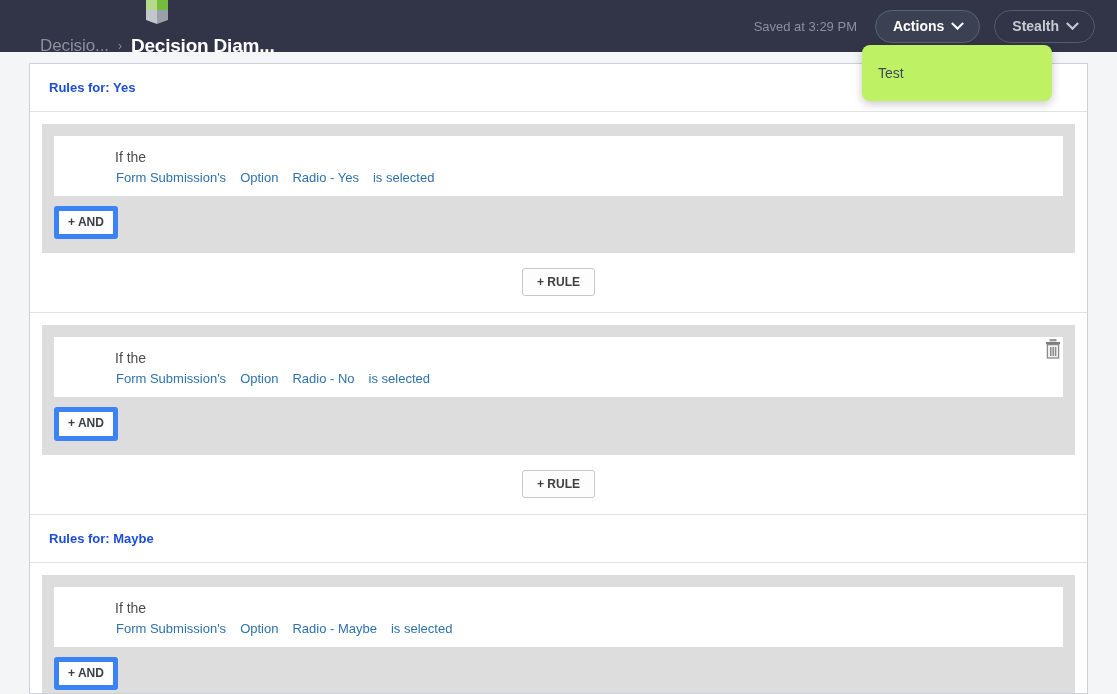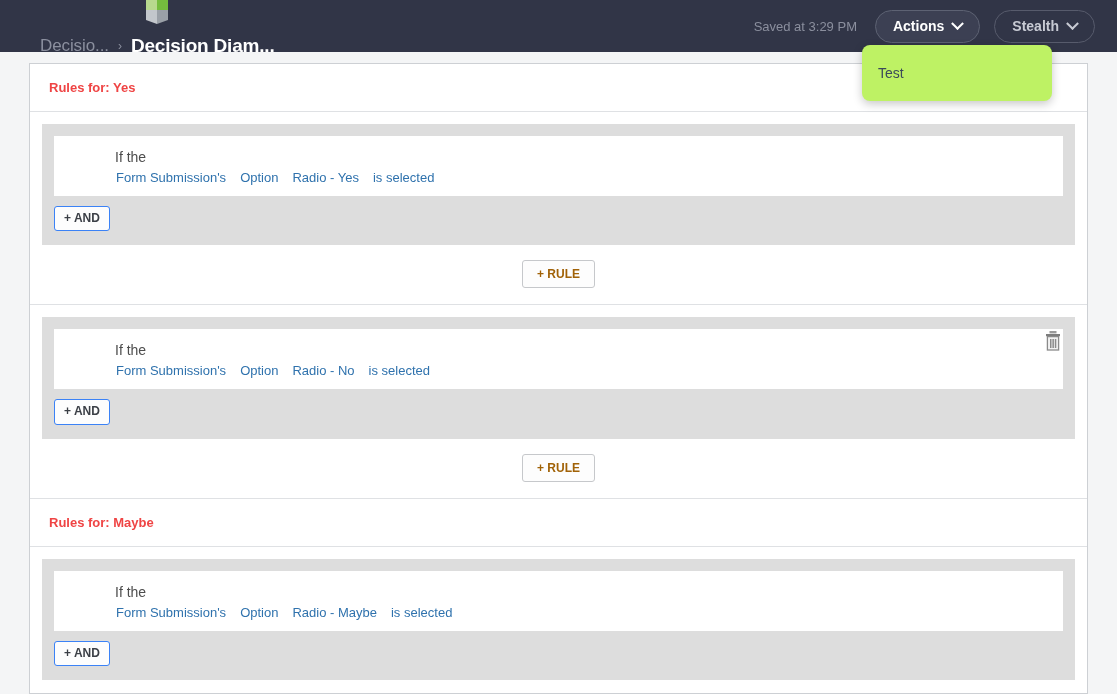--- a/index.html
+++ b/index.html
@@ -148,21 +148,21 @@
   .rules-block { }
 
   .rules-head {
     padding: 16px 19px 16px 19px;
     border-bottom: 1px solid #dfe1e4;
   }
 
   .rules-head-title {
     font-size: 13px;
     font-weight: bold;
-    color: #ef4444;
+    color: #1d4ed8;
   }
 
   .rules-body {
     padding: 12px 12px 0 12px;
   }
 
   .rule-shell {
     position: relative;
     background: #dddddd;
     padding: 12px;
@@ -199,21 +199,21 @@
   }
 
   .and-row {
     padding-top: 10px;
     padding-bottom: 2px;
   }
 
   .mini-btn {
     display: inline-block;
     background: #fdfdfd;
-    border: 1px solid #3b82f6;
+    border: 5px solid #3b82f6;
     border-radius: 3px;
     padding: 4px 9px;
     font-size: 12px;
     font-weight: bold;
     color: #3b3f46;
     font-family: "Liberation Sans", sans-serif;
     cursor: pointer;
     line-height: 1.3;
   }
 
@@ -236,21 +236,21 @@
     padding: 15px 0 16px 0;
   }
 
   .rule-btn {
     background: #fdfdfd;
     border: 1px solid #c6c8cb;
     border-radius: 3px;
     padding: 6px 14px;
     font-size: 12px;
     font-weight: bold;
-    color: #a16207;
+    color: #404040;
     font-family: "Liberation Sans", sans-serif;
     cursor: pointer;
   }
 
   .block-divider {
     border-top: 1px solid #dfe1e4;
   }
 </style>
 </head>
 <body>

